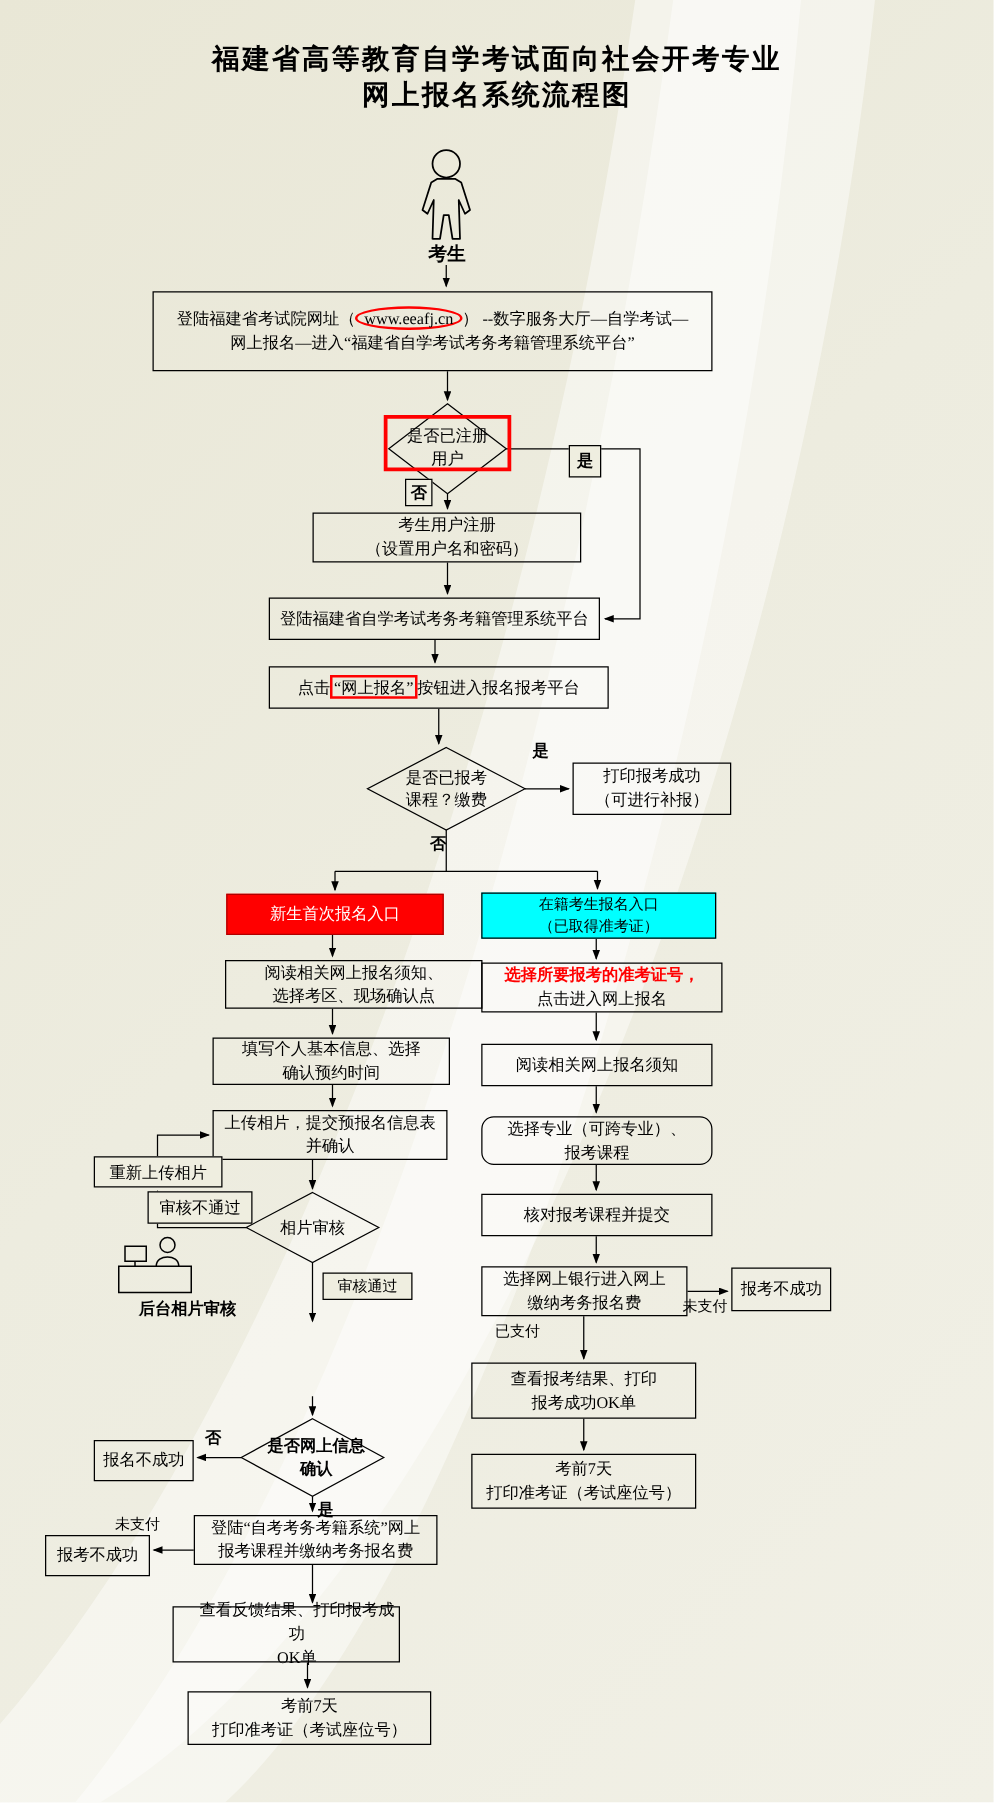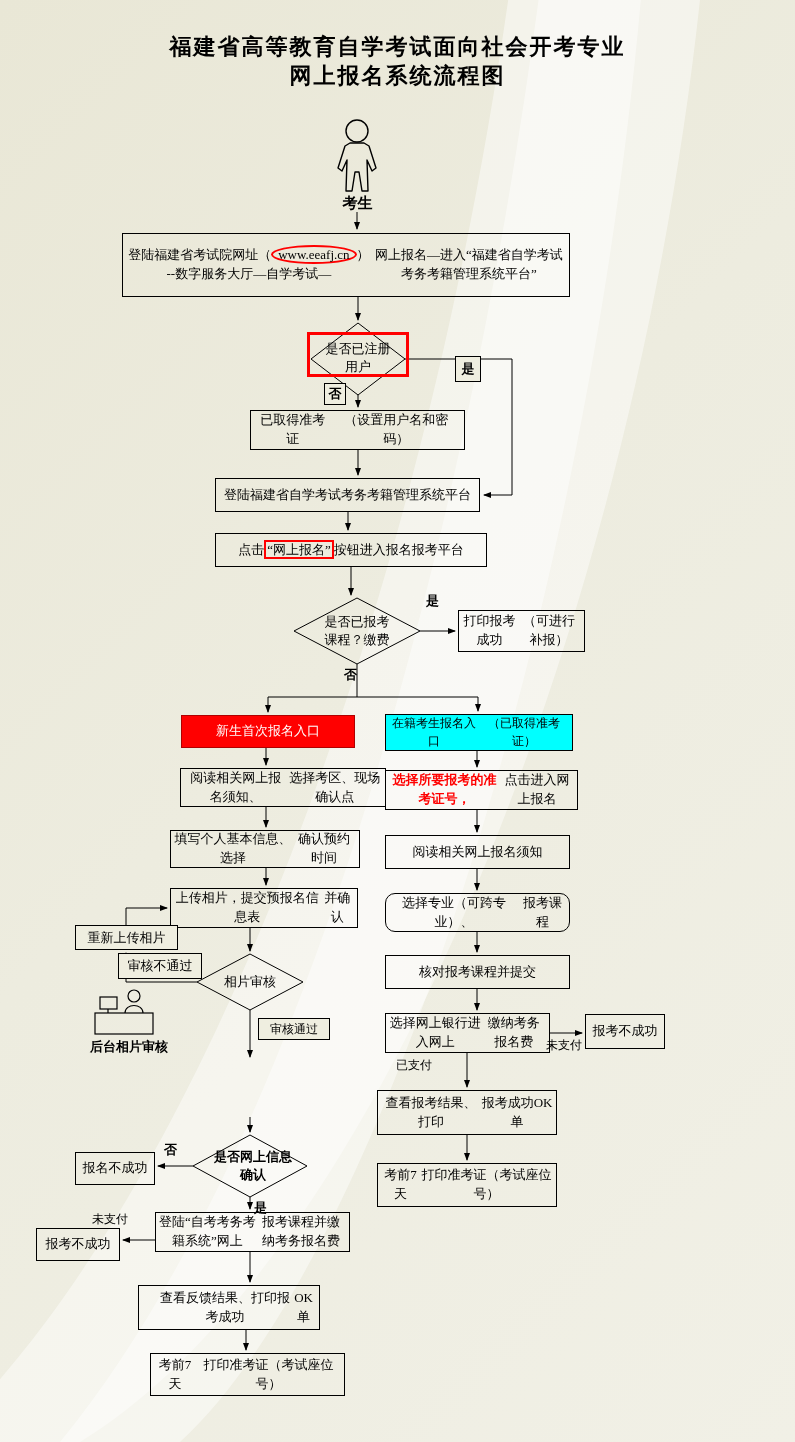--- a/index.html
+++ b/index.html
@@ -6,21 +6,21 @@
   html,body { background:#fff; }
   body { width:795px; height:1442px; font-family:"Liberation Serif","DejaVu Serif",serif; }
   #stage {
     position:relative; width:795px; height:1442px; overflow:hidden;
     background: linear-gradient(135deg,#e9e7d6 0%, #edecdf 45%, #f1f0e6 100%);
     color:#000;
   }
   svg.overlay { position:absolute; left:0; top:0; }
   .title { position:absolute; left:0; width:795px; text-align:center; font-size:22px; font-weight:bold; letter-spacing:2px; }
   .box {
-    position:absolute; border:1px solid #000; display:flex; flex-direction:row;
+    position:absolute; border:1px solid #000; display:flex; flex-direction:column;
     justify-content:center; align-items:center; text-align:center;
     font-size:13px; line-height:1.45; padding:1px 3px;
   }
   .lblbox {
     position:absolute; border:1px solid #000; background:#efeee0;
     display:flex; align-items:center; justify-content:center;
     font-size:13px; line-height:1.2; text-align:center;
   }
   .edge-label { position:absolute; font-size:13px; }
   .yn { font-weight:bold; }
@@ -123,21 +123,21 @@
   <div class="dtext" style="left:311px; top:335px; width:94px; height:46px;">
     <div>是否已注册</div>
     <div>用户</div>
   </div>
   <div class="red-outline-rect" style="left:307px; top:332px; width:102px; height:45px;"></div>
 
   <div class="lblbox yn" style="left:455px; top:356px; width:26px; height:26px;">是</div>
   <div class="lblbox yn" style="left:324px; top:383px; width:22px; height:22px;">否</div>
 
   <div class="box" style="left:250px; top:410px; width:215px; height:40px;">
-    <div>已取得准考证</div>
+    <div>考生用户注册</div>
     <div>（设置用户名和密码）</div>
   </div>
 
   <div class="box" style="left:215px; top:478px; width:265px; height:34px;">
     <div>登陆福建省自学考试考务考籍管理系统平台</div>
   </div>
 
   <div class="box" style="left:215px; top:533px; width:272px; height:34px;">
     <div>
       <span>点击</span><span class="inline-red-rect">“网上报名”</span><span>按钮进入报名报考平台</span>
@@ -181,21 +181,21 @@
 
   <div class="lblbox" style="left:75px; top:925px; width:103px; height:25px;">重新上传相片</div>
   <div class="lblbox" style="left:118px; top:953px; width:84px; height:26px;">审核不通过</div>
 
   <div class="dtext" style="left:197px; top:968px; width:106px; height:28px;">
     <div>相片审核</div>
   </div>
 
   <div class="lblbox small" style="left:258px; top:1018px; width:72px; height:22px;">审核通过</div>
 
-  <div class="edge-label bold" style="left:90px; top:1038px; width:120px; ">后台相片审核</div>
+  <div class="edge-label bold" style="left:90px; top:1038px; width:120px; text-align:center;">后台相片审核</div>
 
 
   <div class="dtext bold" style="left:196px; top:1140px; width:114px; height:52px;">
     <div>是否网上信息</div>
     <div>确认</div>
   </div>
   <div class="edge-label yn" style="left:164px; top:1141px;">否</div>
   <div class="edge-label yn" style="left:254px; top:1199px;">是</div>
 
   <div class="box" style="left:75px; top:1152px; width:80px; height:33px;">

